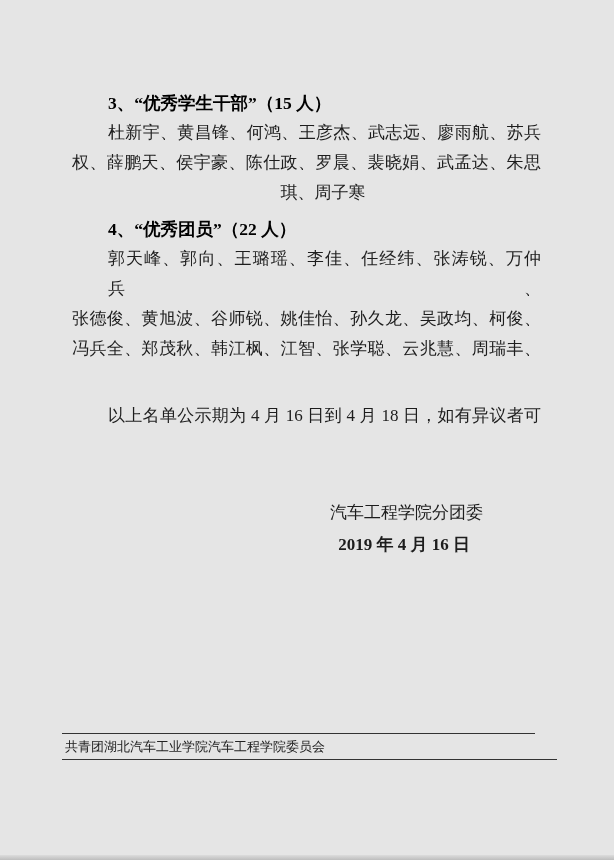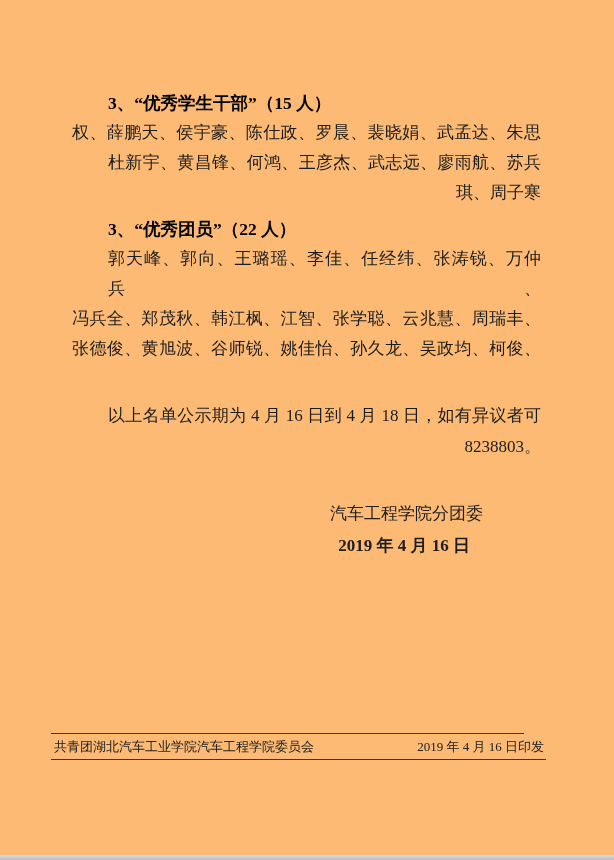--- a/index.html
+++ b/index.html
@@ -5,21 +5,21 @@
   html, body { margin: 0; padding: 0; }
   body {
     width: 614px; height: 860px;
     background: #ffffff;
     font-family: "Liberation Serif", "DejaVu Serif", serif;
     color: #1d1d1d;
   }
   .page {
     position: relative;
     width: 614px; height: 860px;
-    background: #fdba74;
+    background: #e5e5e5;
     overflow: hidden;
   }
   .content {
     position: absolute;
     left: 72px; top: 88px;
     width: 469px;
   }
   .sec-heading {
     margin: 0;
     padding-left: 36px;
@@ -33,34 +33,34 @@
     font-size: 17px;
     line-height: 30px;
     white-space: normal;
   }
   .jline {
     text-align: justify;
     text-align-last: justify;
     -moz-text-align-last: justify;
     text-justify: inter-character;
   }
-  .lastline { text-align: right; margin-left: 33px; }
+  .lastline { text-align: center; margin-left: 33px; }
   .indent { padding-left: 36px; }
   .notice { margin-top: 36px; }
   .notice .jline, .notice .lastline { line-height: 31px; }
   .signature {
-    margin-top: 36px;
+    margin-top: 66px;
     text-align: right;
     font-size: 17px;
   }
   .sig-org  { line-height: 32px; padding-right: 58px; }
   .sig-date { line-height: 32px; padding-right: 71px; font-weight: bold; }
   .footer {
     position: absolute;
-    left: 51px; top: 733px;
+    left: 62px; top: 733px;
     width: 495px;
   }
   .footer-rule {
     width: 473px; height: 0;
     border-top: 1.5px solid #333333;
   }
   .footer-row {
     display: flex;
     justify-content: space-between;
     align-items: baseline;
@@ -77,46 +77,44 @@
   }
 </style>
 </head>
 <body>
 
 <div class="page">
   <div class="content">
 
     <h3 class="sec-heading">3、“优秀学生干部”（15 人）</h3>
     <div class="namelist">
+      <div class="jline indent">杜新宇、黄昌锋、何鸿、王彦杰、武志远、廖雨航、苏兵</div>
       <div class="jline">权、薛鹏天、侯宇豪、陈仕政、罗晨、裴晓娟、武孟达、朱思</div>
-      <div class="jline indent">杜新宇、黄昌锋、何鸿、王彦杰、武志远、廖雨航、苏兵</div>
       <div class="lastline">琪、周子寒</div>
     </div>
 
-    <h3 class="sec-heading second">3、“优秀团员”（22 人）</h3>
+    <h3 class="sec-heading second">4、“优秀团员”（22 人）</h3>
     <div class="namelist">
       <div class="jline indent">郭天峰、郭向、王璐瑶、李佳、任经纬、张涛锐、万仲兵、</div>
+      <div class="jline">张德俊、黄旭波、谷师锐、姚佳怡、孙久龙、吴政均、柯俊、</div>
       <div class="jline">冯兵全、郑茂秋、韩江枫、江智、张学聪、云兆慧、周瑞丰、</div>
-      <div class="jline">张德俊、黄旭波、谷师锐、姚佳怡、孙久龙、吴政均、柯俊、</div>
     </div>
 
     <div class="notice">
       <div class="jline indent">以上名单公示期为 4 月 16 日到 4 月 18 日，如有异议者可</div>
-      <div class="lastline">8238803。</div>
     </div>
 
     <div class="signature">
       <div class="sig-org">汽车工程学院分团委</div>
       <div class="sig-date">2019 年 4 月 16 日</div>
     </div>
 
   </div>
 
   <div class="footer">
     <div class="footer-rule"></div>
     <div class="footer-row">
       <span>共青团湖北汽车工业学院汽车工程学院委员会</span>
-      <span>2019 年 4 月 16 日印发</span>
     </div>
   </div>
 
   <div class="page-bottom-edge"></div>
 </div>
 
 </body></html>

